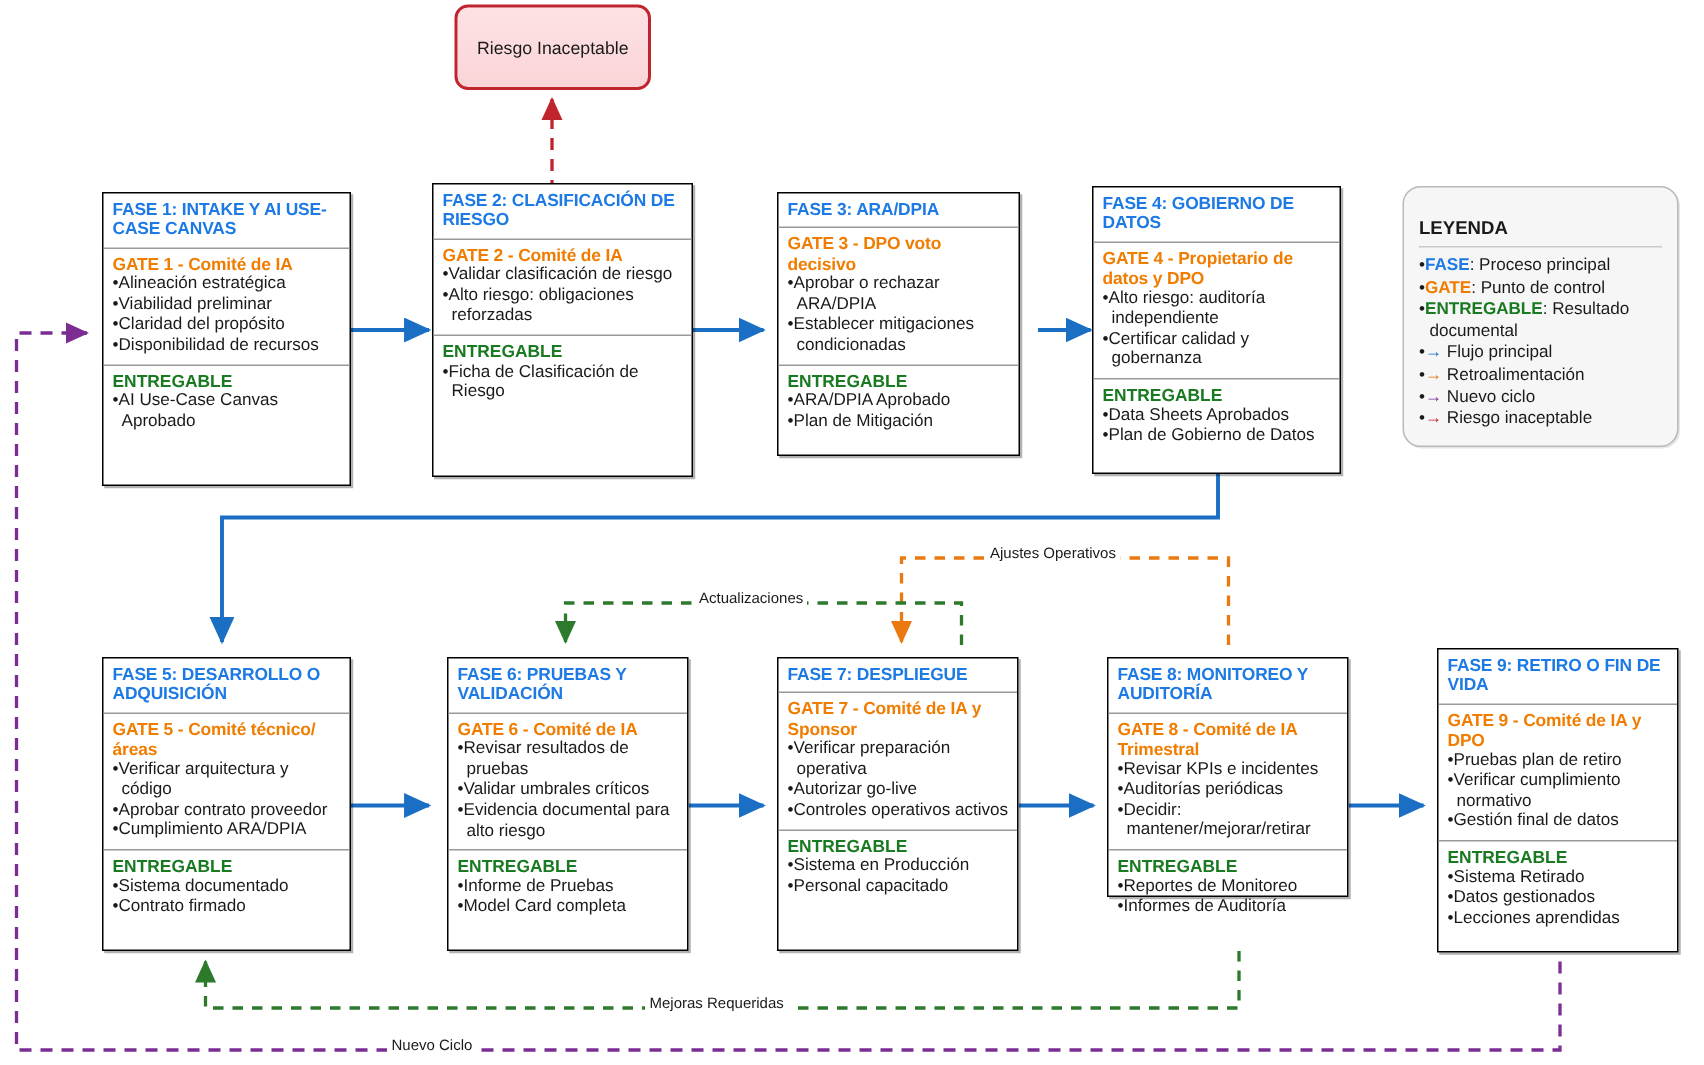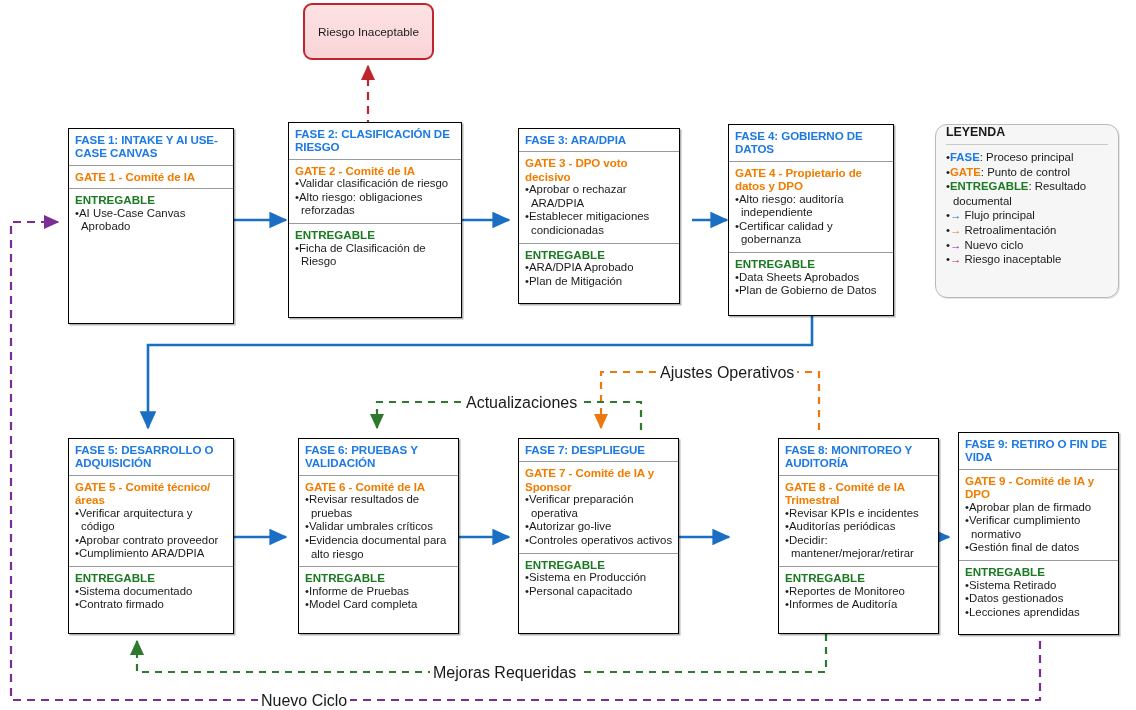--- a/index.html
+++ b/index.html
@@ -23,38 +23,38 @@
   ul.bullets li:before{content:"\2022 ";}
 
   .risk{position:absolute;left:303px;top:3px;width:131px;height:57px;
         border:2.2px solid #c0242c;border-radius:9px;
         background:linear-gradient(180deg,#fde2e4 0%,#fad4d7 100%);
         display:flex;align-items:center;justify-content:center;
         font-size:11.8px;color:#1a1a1a;box-sizing:border-box;}
 
   .legend{position:absolute;left:935px;top:124px;width:184px;height:174px;
           border:1px solid #b9b9b9;border-radius:12px;background:#f6f6f6;
-          box-sizing:border-box;padding:0 10px;
+          box-sizing:border-box;padding:20px 10px;
           box-shadow:1px 1px 0 rgba(0,0,0,.10);}
   .legend h4{margin:0 0 5px 0;font-size:12.4px;font-weight:bold;color:#1a1a1a;}
   .legend .rule{border-top:1px solid #c9c9c9;margin:0 0 5px 0;}
   .legend ul{list-style:none;margin:0;padding:0;}
   .legend li{font-size:11.4px;line-height:14.6px;color:#1a1a1a;
              text-indent:-7px;padding-left:7px;}
   .legend li:before{content:"\2022 ";}
   .k-fase{color:#1d7ae4;font-weight:bold;}
   .k-gate{color:#f07c00;font-weight:bold;}
   .k-ent{color:#1a7a21;font-weight:bold;}
   .ar{font-weight:bold;}
   .ar-blue{color:#1a6fc4;}
   .ar-orange{color:#ea7a10;}
   .ar-purple{color:#7b2d94;}
   .ar-red{color:#c0242c;}
 
-  .wlabel{position:absolute;background:#fff;font-size:16px;color:#1a1a1a;
+  .wlabel{position:absolute;background:#fff;font-size:10px;color:#1a1a1a;
           padding:0 3px;white-space:nowrap;}
 </style>
 </head>
 <body>
 
 <div id="canvas">
 
   <svg class="wires" viewBox="0 0 1136 710">
     <defs>
       <marker id="ah-blue" markerWidth="9" markerHeight="9" refX="6.4" refY="3.2" orient="auto">
@@ -99,20 +99,26 @@
   <div class="risk">
     <span>Riesgo Inaceptable</span>
   </div>
 
   <div class="node" style="left:68px;top:128px;width:166px;height:196px;">
     <div class="sec">
       <div class="phase-title">FASE 1: INTAKE Y AI USE-CASE CANVAS</div>
     </div>
     <div class="sec">
       <div class="gate-title">GATE 1 - Comité de IA</div>
+      <ul class="bullets">
+        <li>Alineación estratégica</li>
+        <li>Viabilidad preliminar</li>
+        <li>Claridad del propósito</li>
+        <li>Disponibilidad de recursos</li>
+      </ul>
     </div>
     <div class="sec">
       <div class="deliv-title">ENTREGABLE</div>
       <ul class="bullets">
         <li>AI Use-Case Canvas Aprobado</li>
       </ul>
     </div>
   </div>
 
   <div class="node" style="left:288px;top:122px;width:174px;height:196px;">
@@ -244,21 +250,21 @@
     </div>
     <div class="sec">
       <div class="deliv-title">ENTREGABLE</div>
       <ul class="bullets">
         <li>Sistema en Producción</li>
         <li>Personal capacitado</li>
       </ul>
     </div>
   </div>
 
-  <div class="node" style="left:738px;top:438px;width:161px;height:196px;margin-left:40px;">
+  <div class="node" style="left:738px;top:438px;width:161px;height:160px;">
     <div class="sec">
       <div class="phase-title">FASE 8: MONITOREO Y AUDITORÍA</div>
     </div>
     <div class="sec">
       <div class="gate-title">GATE 8 - Comité de IA Trimestral</div>
       <ul class="bullets">
         <li>Revisar KPIs e incidentes</li>
         <li>Auditorías periódicas</li>
         <li>Decidir: mantener/mejorar/retirar</li>
       </ul>
@@ -272,21 +278,21 @@
     </div>
   </div>
 
   <div class="node" style="left:958px;top:432px;width:161px;height:203px;">
     <div class="sec">
       <div class="phase-title">FASE 9: RETIRO O FIN DE VIDA</div>
     </div>
     <div class="sec">
       <div class="gate-title">GATE 9 - Comité de IA y DPO</div>
       <ul class="bullets">
-        <li>Aprobar plan de firmado</li>
+        <li>Pruebas plan de retiro</li>
         <li>Verificar cumplimiento normativo</li>
         <li>Gestión final de datos</li>
       </ul>
     </div>
     <div class="sec">
       <div class="deliv-title">ENTREGABLE</div>
       <ul class="bullets">
         <li>Sistema Retirado</li>
         <li>Datos gestionados</li>
         <li>Lecciones aprendidas</li>

